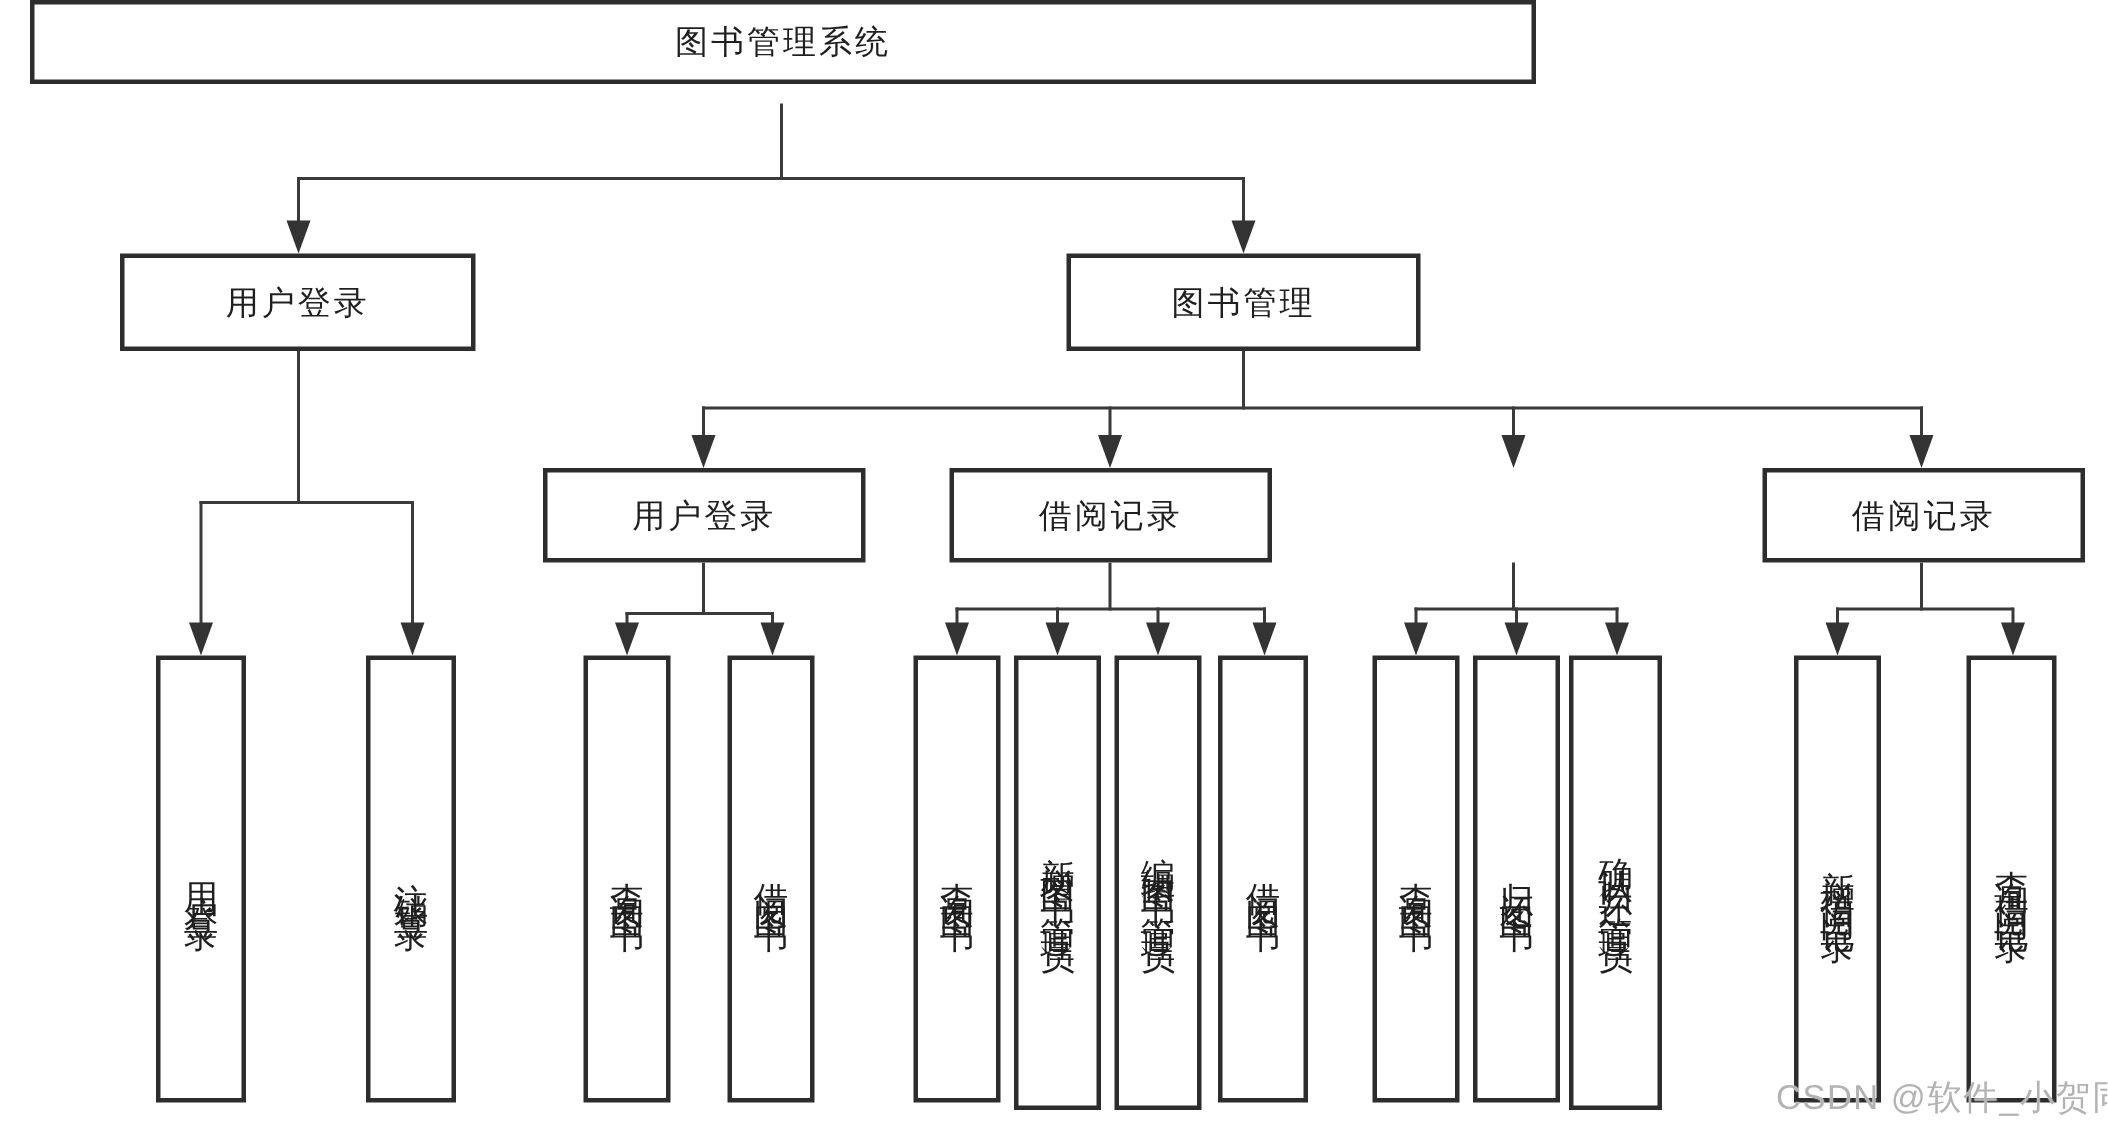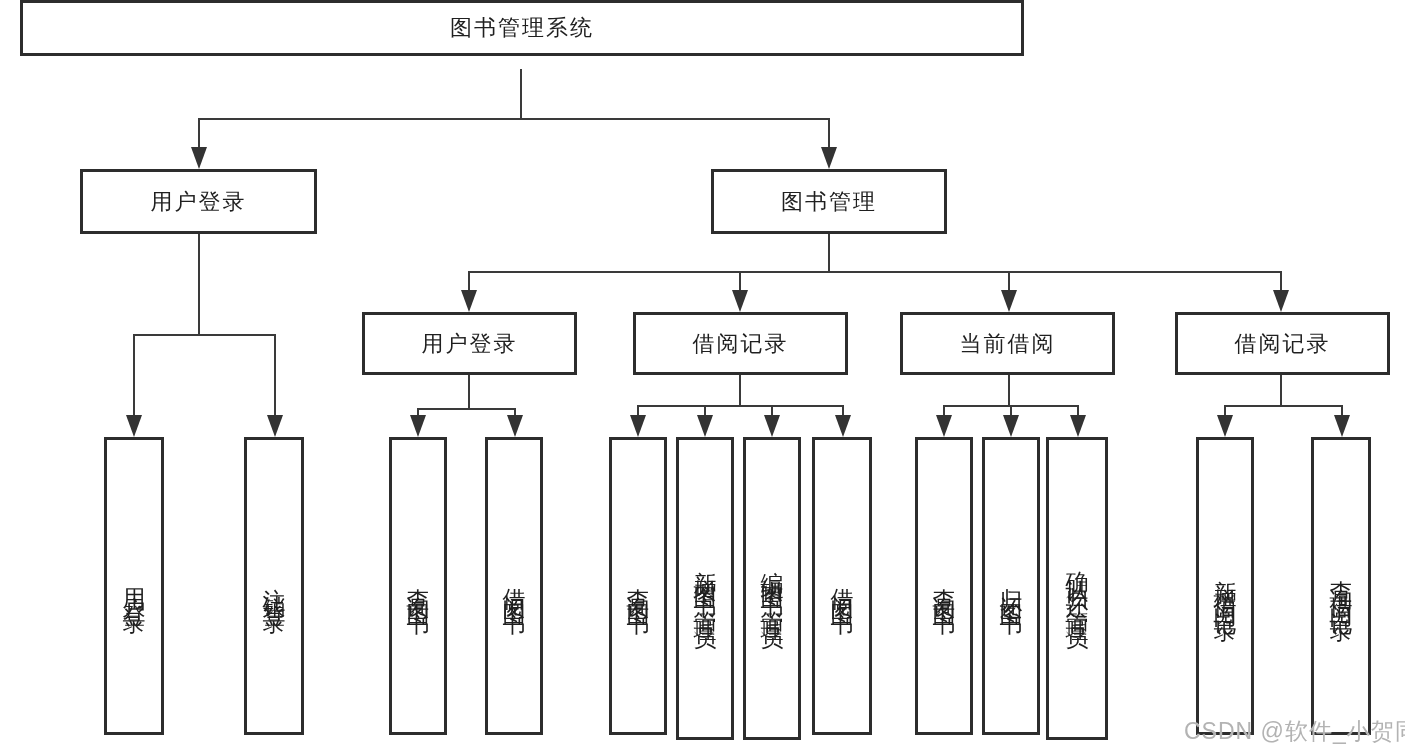--- a/index.html
+++ b/index.html
@@ -94,23 +94,20 @@
   <div class="ah" style="left:1001px;top:290px"></div>
   <div class="vl" style="left:1280px;top:271px;height:25px"></div>
   <div class="ah" style="left:1273px;top:290px"></div>
 
   <div class="node" style="left:362px;top:312px;width:215px;height:63px">
     <span class="lbl">用户登录</span>
   </div>
   <div class="node" style="left:633px;top:312px;width:215px;height:63px">
     <span class="lbl">借阅记录</span>
   </div>
-  <div class="node" style="left:900px;top:312px;width:215px;height:63px">
-    <span class="lbl">当前借阅</span>
-  </div>
   <div class="node" style="left:1175px;top:312px;width:215px;height:63px">
     <span class="lbl">借阅记录</span>
   </div>
 
   <div class="vl" style="left:468px;top:375px;height:35px"></div>
   <div class="hl" style="left:417px;top:408px;width:99px"></div>
   <div class="vl" style="left:417px;top:408px;height:14px"></div>
   <div class="ah" style="left:410px;top:415px"></div>
   <div class="vl" style="left:514px;top:408px;height:14px"></div>
   <div class="ah" style="left:507px;top:415px"></div>

